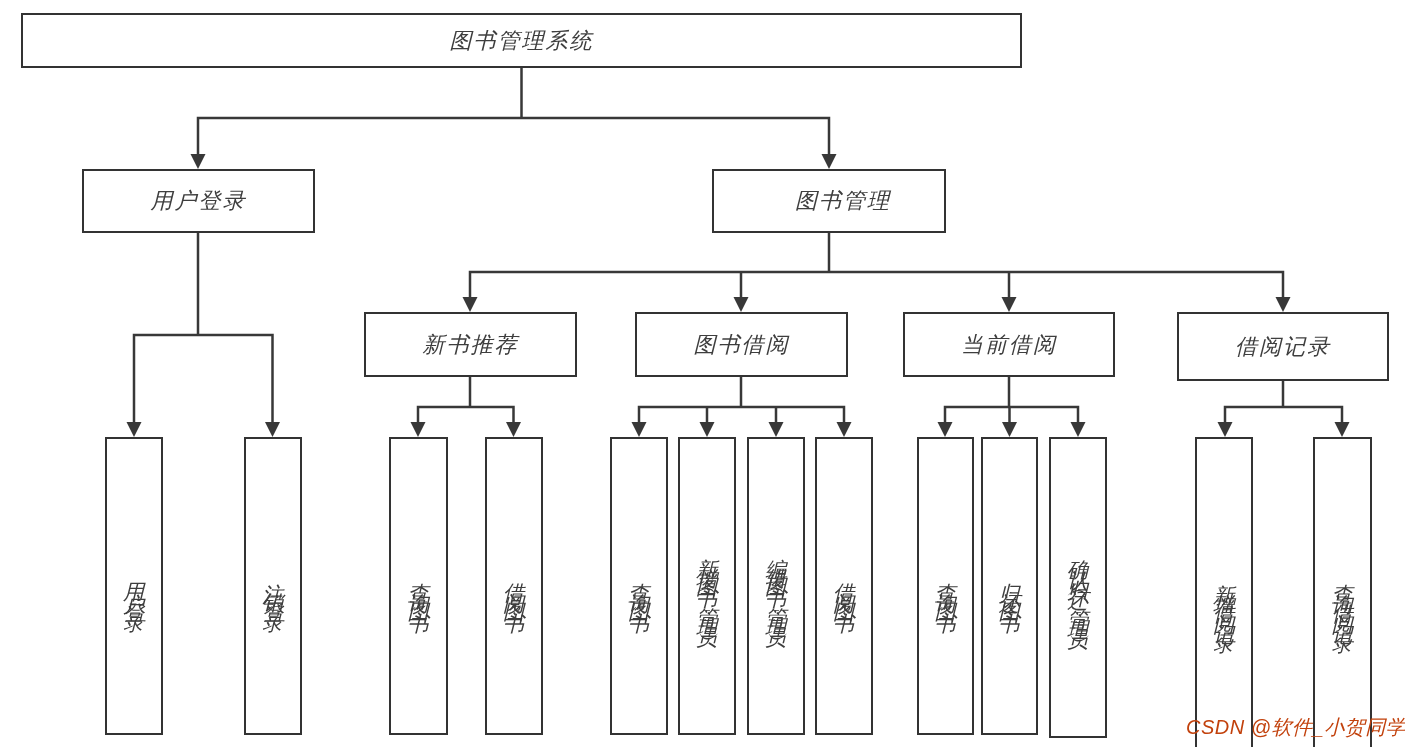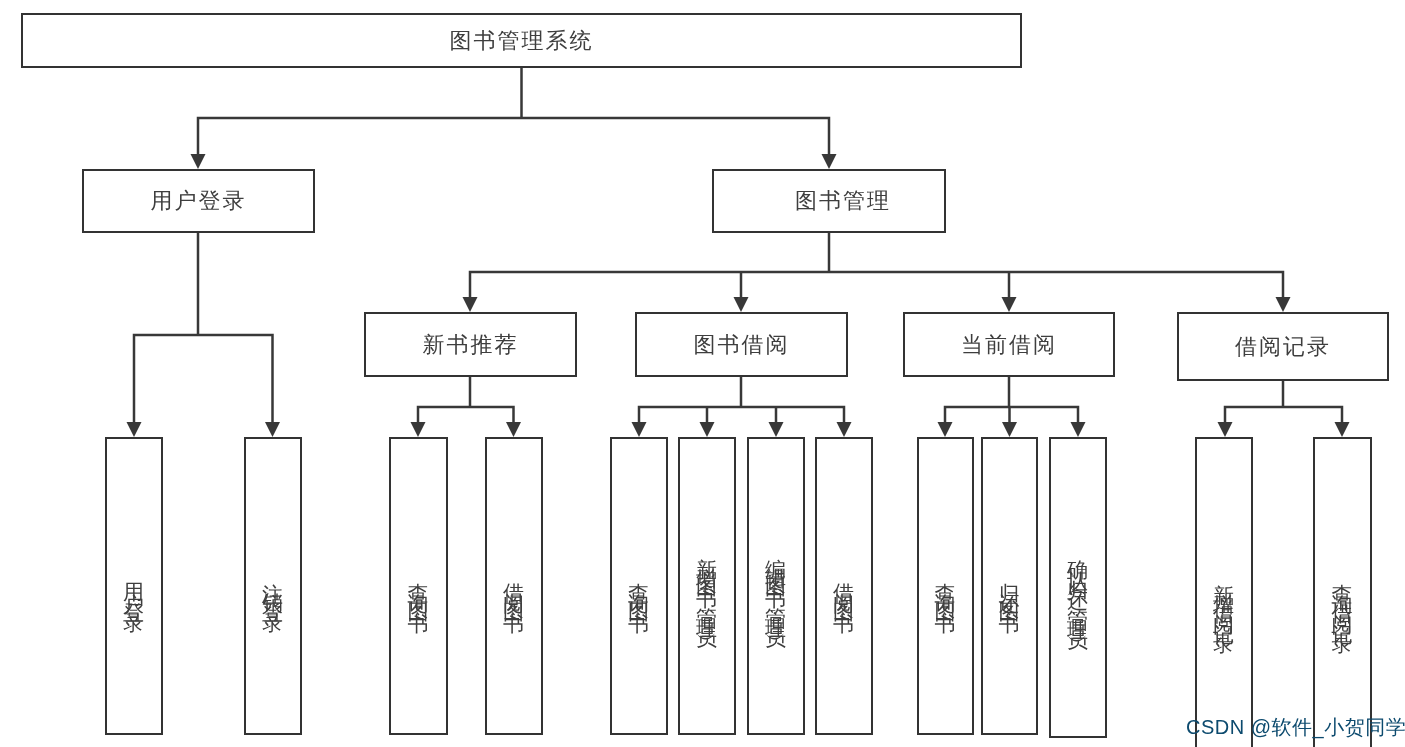--- a/index.html
+++ b/index.html
@@ -3,20 +3,21 @@
 <meta charset="utf-8">
 <style>
   html, body { margin: 0; padding: 0; background: #ffffff; }
   .stage {
     position: relative;
     width: 1405px;
     height: 747px;
     background: #ffffff;
     overflow: hidden;
     font-family: "Liberation Sans", "DejaVu Sans", sans-serif;
+    font-style: italic;
   }
   .connectors {
     position: absolute;
     left: 0; top: 0;
     width: 1405px; height: 747px;
     z-index: 1;
   }
   .box {
     position: absolute;
     box-sizing: border-box;
@@ -39,21 +40,21 @@
     text-orientation: mixed;
     font-size: 21px;
     letter-spacing: 10px;
     line-height: 1;
   }
   .watermark {
     position: absolute;
     left: 1186px;
     top: 714px;
     font-size: 20px;
-    color: #0c4a6e;
+    color: #c2410c;
     letter-spacing: 0.5px;
     white-space: nowrap;
     z-index: 5;
   }
 </style>
 </head>
 <body>
 
 <div class="stage">
 

